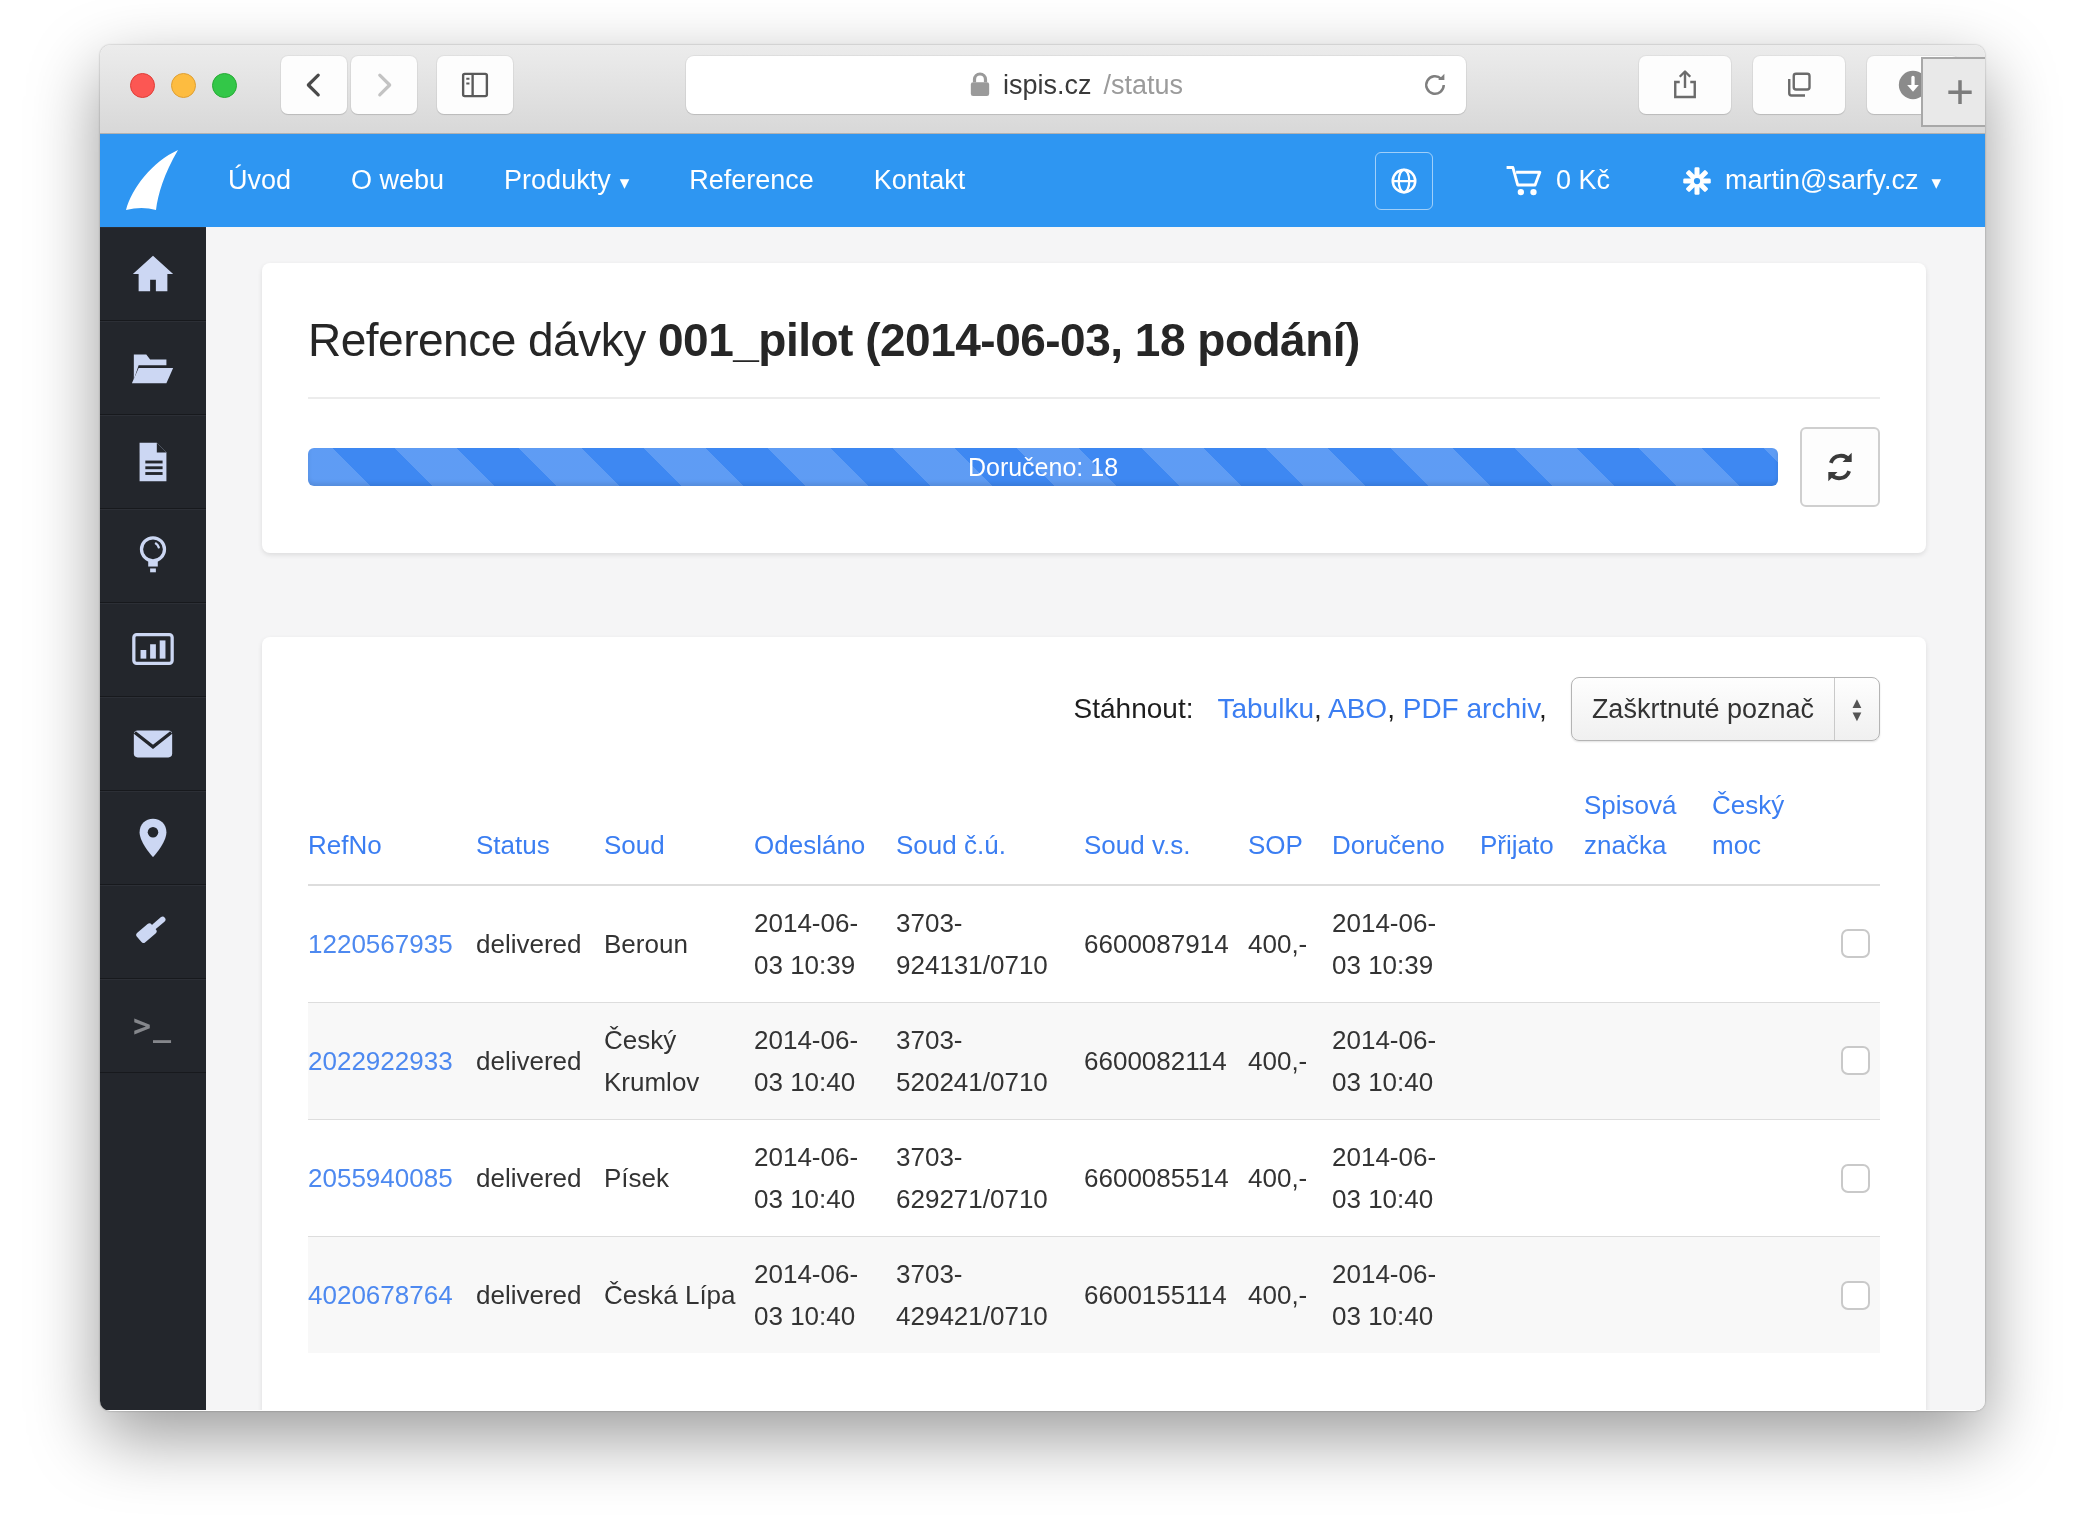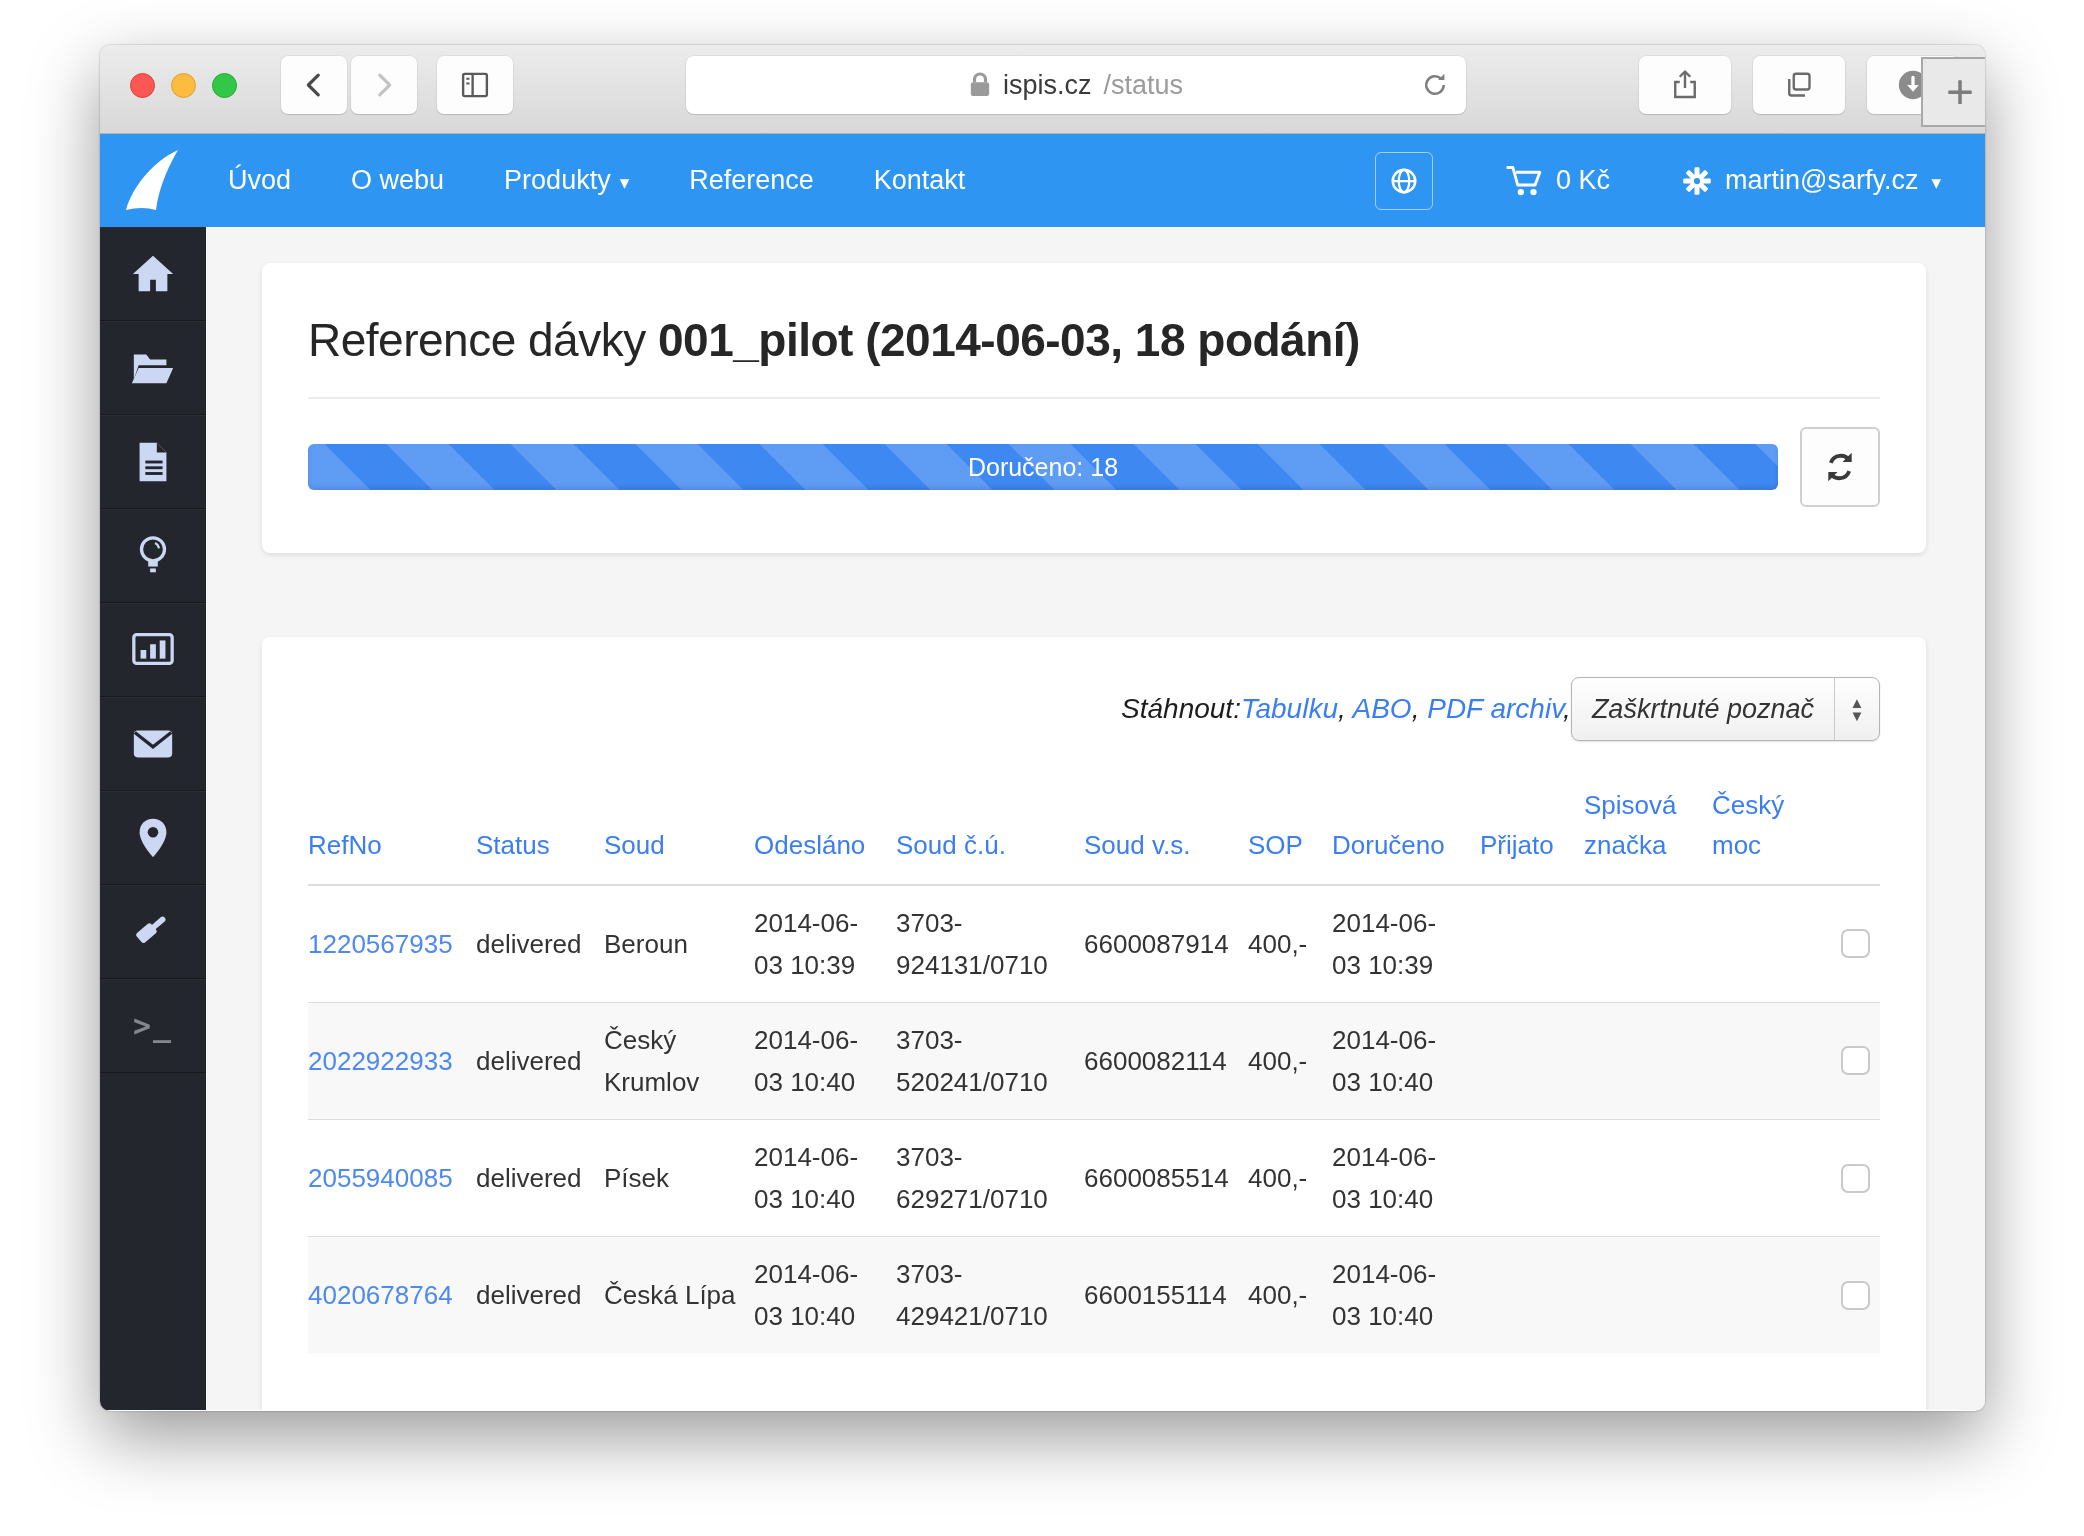--- a/index.html
+++ b/index.html
@@ -58,31 +58,31 @@
 
   .main { flex:1; background:#f5f5f6; padding:36px 59px 0 56px; overflow:hidden; }
   .card { background:#fff; border-radius:8px; box-shadow:0 2px 5px rgba(0,0,0,.10); }
   .card1 { padding:30px 46px 46px; }
   h1 { font-size:46px; color:#262626; font-weight:300; margin:20px 0 30px; letter-spacing:-0.5px; }
   h1 .strong { font-weight:700; }
   .rule { border:0; border-top:2px solid #ececec; margin:0 0 28px; }
   .stav { font-size:27px; color:#141414; margin-bottom:26px; }
   .stav .lbl { font-weight:700; margin-right:10px; }
   .progress-row { display:flex; align-items:center; gap:22px; }
-  .progress { flex:1; height:46px; border-radius:6px; overflow:hidden;
+  .progress { flex:1; height:38px; border-radius:6px; overflow:hidden;
               background-color:#3e88f2;
               background-image:repeating-linear-gradient(45deg, rgba(255,255,255,.17) 0 44px, rgba(255,255,255,0) 44px 88px);
               display:flex; align-items:center; justify-content:center;
               color:#fff; font-size:25px; box-shadow:inset 0 -3px 4px rgba(0,0,0,.10); }
   .refresh-btn { width:80px; height:80px; background:#fdfdfd; border:2px solid #cfcfcf; border-radius:6px;
                  display:flex; align-items:center; justify-content:center; flex:none; }
 
   .card2 { margin-top:84px; padding:40px 46px 40px; min-height:780px; }
-  .download-row { display:flex; justify-content:flex-end; align-items:center; gap:0;
-                  font-size:28px; color:#1d1d1d; margin-bottom:34px;font-style:italic; }
+  .download-row { display:flex; justify-content:flex-end; align-items:center; gap:24px;
+                  font-size:28px; color:#1d1d1d; margin-bottom:34px; }
   .dl-links a { color:#3b7ef2; text-decoration:none; }
   .mac-select { display:flex; align-items:center; height:64px; border:1px solid #b4b4b4; border-radius:8px;
                 background:linear-gradient(#fefefe,#f0f0f0); box-shadow:0 1px 2px rgba(0,0,0,.12);
                 overflow:hidden; }
   .mac-select .val { padding:0 20px; font-size:27px; color:#333; white-space:nowrap; }
   .mac-select .sep { width:1px; align-self:stretch; background:#c9c9c9; }
   .mac-select .stepper { width:44px; display:flex; flex-direction:column; align-items:center;
                          justify-content:center; color:#555; font-size:15px; line-height:13px; }
 
   table { width:100%; border-collapse:collapse; table-layout:fixed; font-size:26px; color:#333; }

